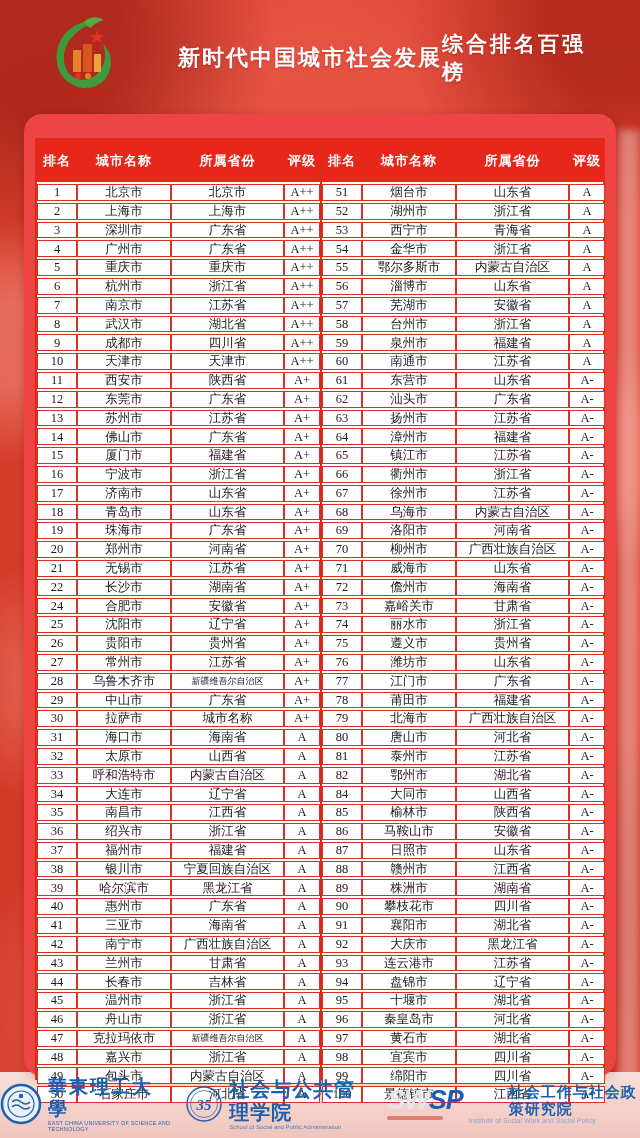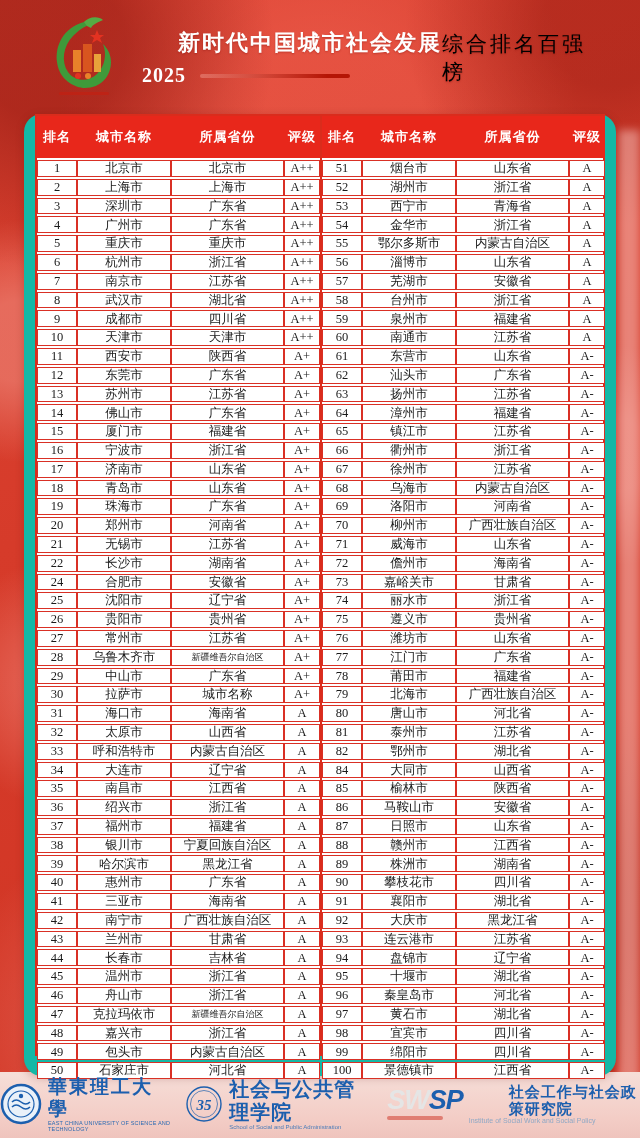--- a/index.html
+++ b/index.html
@@ -47,29 +47,29 @@
   .year-text{
     color:#fff;font-size:20px;font-weight:bold;letter-spacing:1px;
     font-family:"Liberation Serif",serif;
   }
   .title-underline{
     width:150px;height:4px;margin-left:14px;border-radius:2px;
     background:linear-gradient(90deg,rgba(255,190,180,.35),#b51505 85%);
   }
   .right-title{
     margin-left:auto;margin-right:36px;
-    color:#000000;font-size:21px;font-weight:normal;letter-spacing:3px;
+    color:#ffffff;font-size:21px;font-weight:bold;letter-spacing:3px;
     font-family:"Liberation Sans","DejaVu Sans",sans-serif;
     text-shadow:0 1px 2px rgba(120,10,5,.35);
   }
   
   .card{
     position:absolute;left:24px;top:114px;width:592px;height:962px;z-index:2;
-    background:#14b8a6;border-radius:18px;box-shadow:0 2px 8px rgba(100,10,5,.25);
-    padding:0 11px;box-sizing:border-box;
+    background:#ef4444;border-radius:18px;box-shadow:0 2px 8px rgba(100,10,5,.25);
+    padding:24px 11px;box-sizing:border-box;
   }
   .tables{display:flex;width:570px;height:942px;border:2px solid #da2c1c;box-sizing:border-box;background:#fff;}
   table.rank{
     border-collapse:separate;border-spacing:0 2px;table-layout:fixed;
     width:283px;flex:0 0 auto;margin-top:-2px;
   }
   table.rank col.c-rank{width:40px;}
   table.rank col.c-city{width:94px;}
   table.rank col.c-prov{width:113px;}
   table.rank col.c-rate{width:36px;}
@@ -126,24 +126,20 @@
       <rect x="28" y="36" width="8" height="22" fill="#e8822a"></rect>
       <rect x="38" y="30" width="9" height="28" fill="#d8551f"></rect>
       <rect x="49" y="40" width="7" height="18" fill="#e8a23a"></rect>
       <circle cx="33" cy="62" r="3" fill="#e33221"></circle>
       <circle cx="43" cy="62" r="3" fill="#e8822a"></circle>
       <rect x="14" y="78" width="50" height="3" rx="1.5" fill="rgba(200,30,15,.55)"></rect>
     </svg>
   </div>
   <div class="title-block">
     <div class="main-title">新时代中国城市社会发展</div>
-    <div class="year-row">
-      <span class="year-text">2025</span>
-      <span class="title-underline"></span>
-    </div>
   </div>
   <div class="right-title">综合排名百强榜</div>
 </div>
 
 <div class="card">
   <div class="tables">
     <table class="rank">
       <colgroup>
           <col class="c-rank">
           <col class="c-city">

